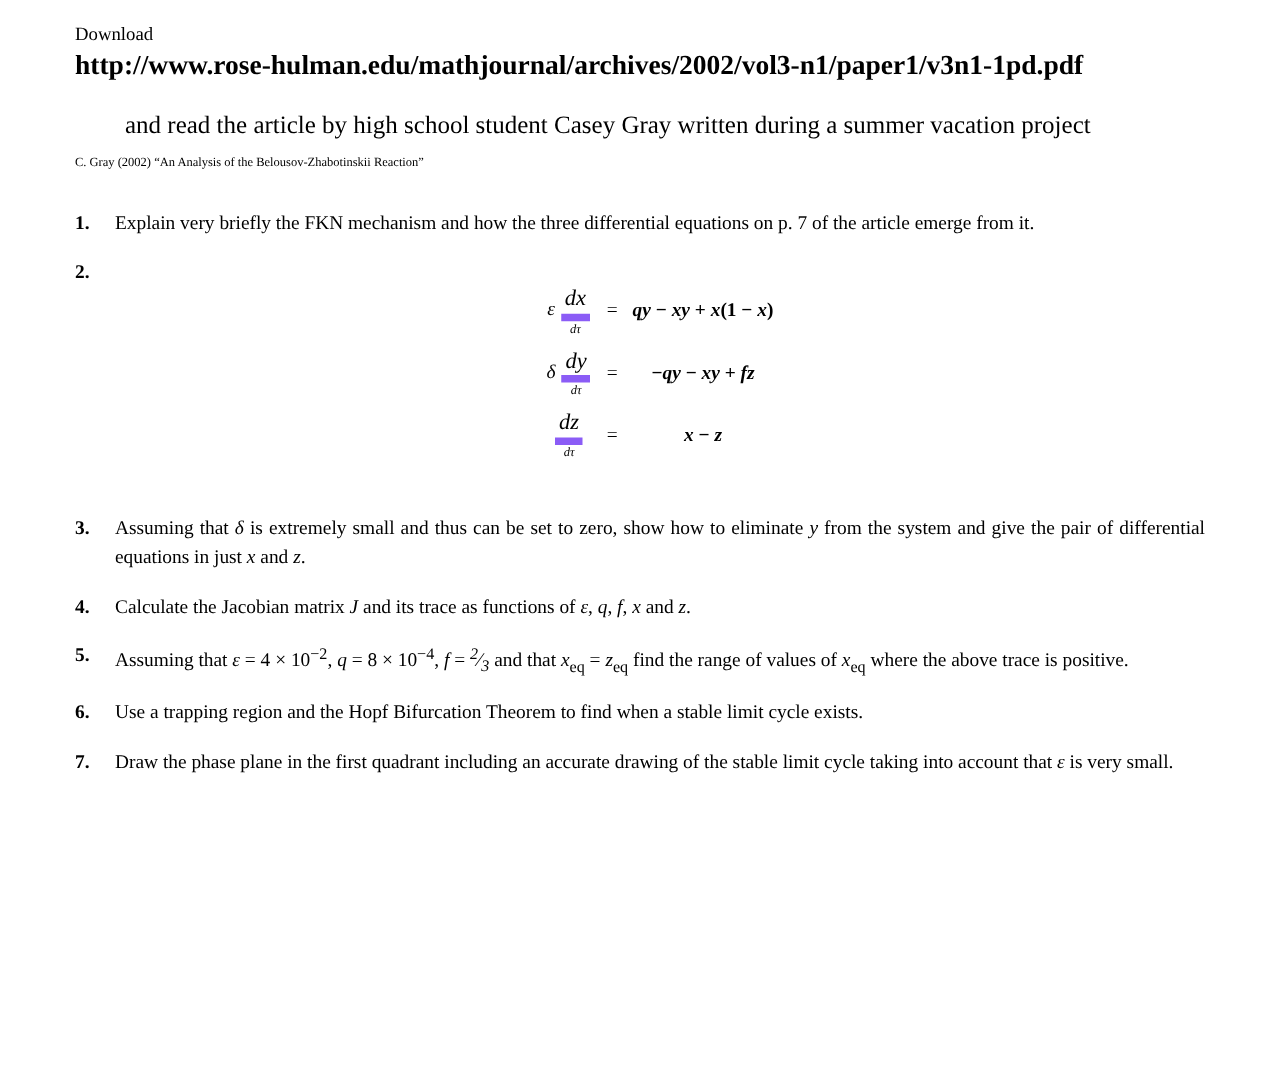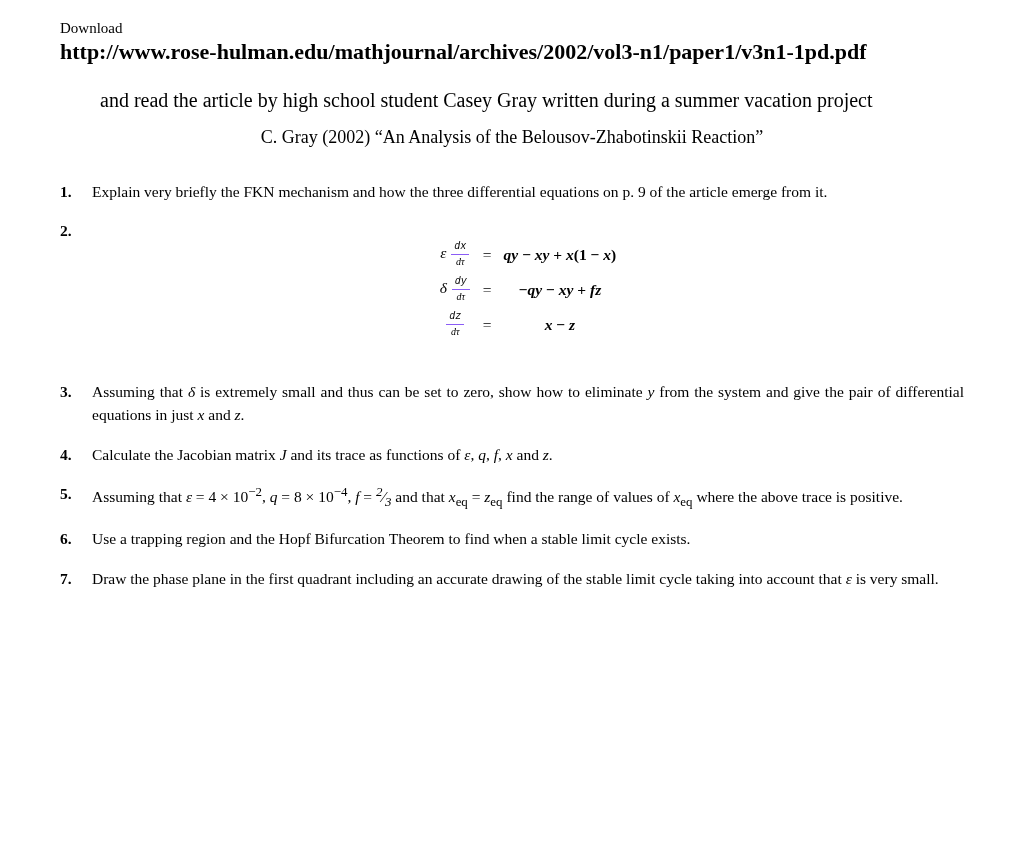--- a/index.html
+++ b/index.html
@@ -32,23 +32,23 @@
 
     .intro-text {
       margin-left: 40px;
       margin-bottom: 8px;
       font-size: 20px;
       line-height: 1.5;
       margin-top: 20px;
     }
 
     .citation {
-      text-align: center;
+      text-align: left;
       margin-bottom: 28px;
-      font-size: 18px;
+      font-size: 10px;
       line-height: 1.6;
     }
 
     .citation-italic {
       font-style: italic;
     }
 
     .problems-list {
       list-style: none;
       padding: 0;
@@ -108,25 +108,24 @@
 
     .frac {
       display: inline-flex;
       flex-direction: column;
       align-items: center;
       vertical-align: middle;
       margin: 0 1px;
     }
 
     .frac .num {
-      border-bottom: 1px solid #8b5cf6;
+      border-bottom: 6px solid #8b5cf6;
       padding: 0 3px 1px 3px;
-      font-size: 10px;
+      font-size: 18px;
       line-height: 1.2;
-      font-family: Liberation Mono, monospace;
     }
 
     .frac .den {
       padding: 1px 3px 0 3px;
       font-size: 10px;
       line-height: 1.2;
     }
 
     .math-italic {
       font-style: italic;
@@ -142,21 +141,21 @@
 <p class="intro-text">and read the article by high school student Casey Gray written during a summer vacation project</p>
 
 <div class="citation">
   <div>C. Gray (2002) “An Analysis of the Belousov-Zhabotinskii Reaction”</div>
 </div>
 
 <ol class="problems-list">
 
   <li>
     <span class="problem-number">1.</span>
-    <span class="problem-text">Explain very briefly the FKN mechanism and how the three differential equations on p. 9 of the article emerge from it.</span>
+    <span class="problem-text">Explain very briefly the FKN mechanism and how the three differential equations on p. 7 of the article emerge from it.</span>
   </li>
 
   <li>
     <span class="problem-number">2.</span>
     <span class="problem-text">
 
       <div class="equations-block">
         <table class="equations-table">
           <tbody>
               <tr>

